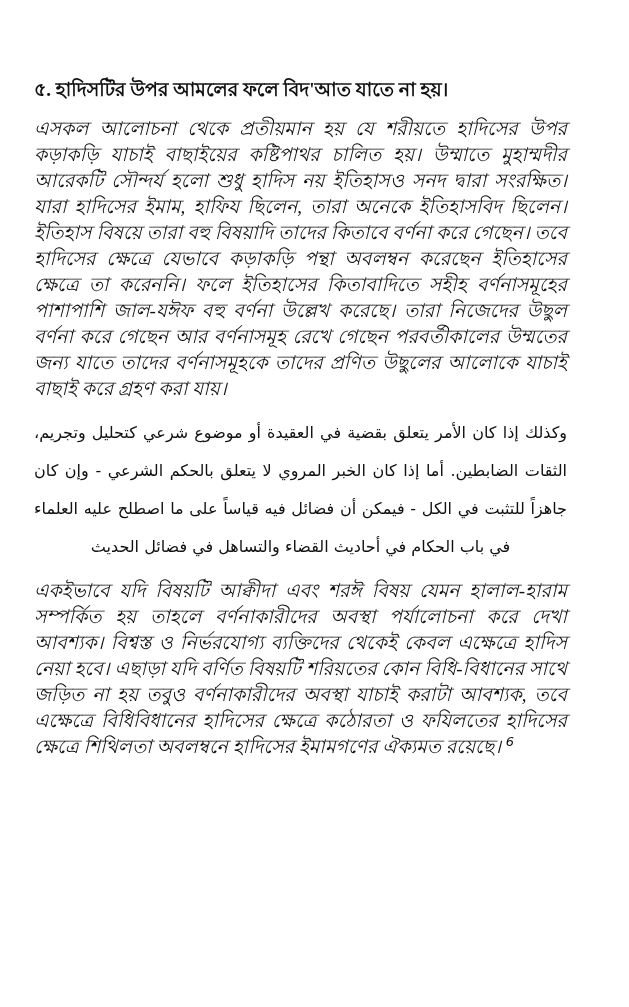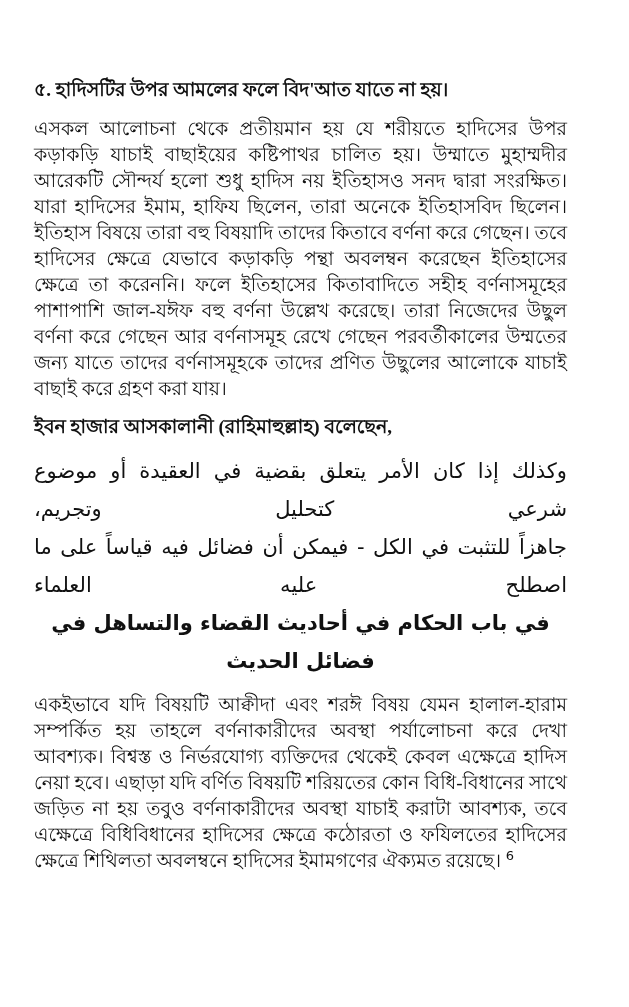--- a/index.html
+++ b/index.html
@@ -24,63 +24,63 @@
     font-weight: 700;
     margin: 0 0 13px 0;
     text-align: left;
   }
   .para {
     font-size: 19px;
     line-height: 26px;
     font-weight: 400;
     text-align: justify;
     margin: 8px 0 12px 0;
+    font-style: italic;
   }
   .quote-intro {
     font-size: 19px;
     line-height: 26px;
     font-weight: 700;
     margin: 0 0 12px 0;
     text-align: left;
   }
   .arabic-quote {
     direction: rtl;
     unicode-bidi: embed;
     font-family: "DejaVu Sans", sans-serif;
-    font-size: 21px;
+    font-size: 16px;
     line-height: 38px;
     margin: 0 0 12px 0;
   }
   .arabic-line {
     text-align: justify;
     text-align-last: justify;
   }
   .arabic-line:last-child {
     text-align: center;
     text-align-last: center;
-    font-weight: bold;
   }
   sup.fn-ref {
     font-size: 13px;
     line-height: 0;
     font-family: "DejaVu Sans", sans-serif;
   }
 </style>
 </head>
 <body>
 
 <div class="page">
 
   <h2 class="section-heading">৫. হাদিসটির উপর আমলের ফলে বিদ'আত যাতে না হয়।</h2>
 
   <p class="para">এসকল আলোচনা থেকে প্রতীয়মান হয় যে শরীয়তে হাদিসের উপর কড়াকড়ি যাচাই বাছাইয়ের কষ্টিপাথর চালিত হয়। উম্মাতে মুহাম্মদীর আরেকটি সৌন্দর্য হলো শুধু হাদিস নয় ইতিহাসও সনদ দ্বারা সংরক্ষিত। যারা হাদিসের ইমাম, হাফিয ছিলেন, তারা অনেকে ইতিহাসবিদ ছিলেন। ইতিহাস বিষয়ে তারা বহু বিষয়াদি তাদের কিতাবে বর্ণনা করে গেছেন। তবে হাদিসের ক্ষেত্রে যেভাবে কড়াকড়ি পন্থা অবলম্বন করেছেন ইতিহাসের ক্ষেত্রে তা করেননি। ফলে ইতিহাসের কিতাবাদিতে সহীহ বর্ণনাসমূহের পাশাপাশি জাল-যঈফ বহু বর্ণনা উল্লেখ করেছে। তারা নিজেদের উছুল বর্ণনা করে গেছেন আর বর্ণনাসমূহ রেখে গেছেন পরবর্তীকালের উম্মতের জন্য যাতে তাদের বর্ণনাসমূহকে তাদের প্রণিত উছুলের আলোকে যাচাই বাছাই করে গ্রহণ করা যায়।</p>
 
-  <p class="quote-intro">ইবন হাজার আসকালানী (রাহিমাহুল্লাহ) বলেছেন,</p>
 
   <div class="arabic-quote">
     <div class="arabic-line">وكذلك إذا كان الأمر يتعلق بقضية في العقيدة أو موضوع شرعي كتحليل وتجريم،</div>
+    <div class="arabic-line">الثقات الضابطين. أما إذا كان الخبر المروي لا يتعلق بالحكم الشرعي - وإن كان</div>
     <div class="arabic-line">جاهزاً للتثبت في الكل - فيمكن أن فضائل فيه قياساً على ما اصطلح عليه العلماء</div>
     <div class="arabic-line">في باب الحكام في أحاديث القضاء والتساهل في فضائل الحديث</div>
   </div>
 
   <p class="para"><span>একইভাবে যদি বিষয়টি আক্বীদা এবং শরঈ বিষয় যেমন হালাল-হারাম সম্পর্কিত হয় তাহলে বর্ণনাকারীদের অবস্থা পর্যালোচনা করে দেখা আবশ্যক। বিশ্বস্ত ও নির্ভরযোগ্য ব্যক্তিদের থেকেই কেবল এক্ষেত্রে হাদিস নেয়া হবে। এছাড়া যদি বর্ণিত বিষয়টি শরিয়তের কোন বিধি-বিধানের সাথে জড়িত না হয় তবুও বর্ণনাকারীদের অবস্থা যাচাই করাটা আবশ্যক, তবে এক্ষেত্রে বিধিবিধানের হাদিসের ক্ষেত্রে কঠোরতা ও ফযিলতের হাদিসের ক্ষেত্রে শিথিলতা অবলম্বনে হাদিসের ইমামগণের ঐক্যমত রয়েছে।</span> <sup class="fn-ref">6</sup></p>
 
 </div>
 
 </body></html>

